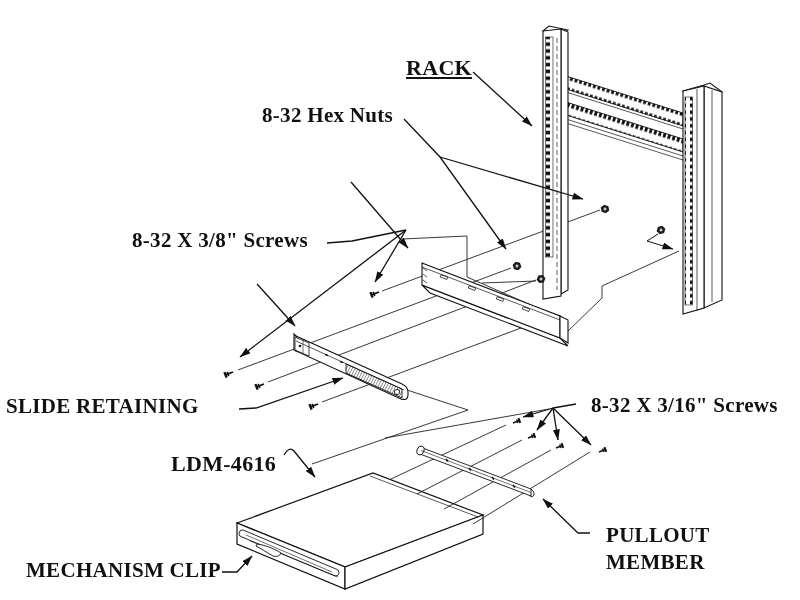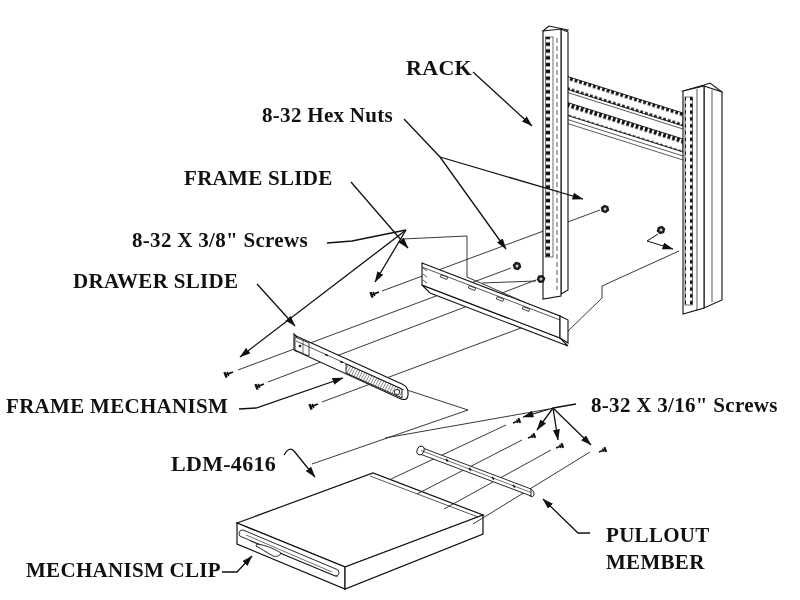--- a/index.html
+++ b/index.html
@@ -173,25 +173,23 @@
     <use href="#screw" transform="translate(599,452) rotate(159) scale(0.85)"></use>
   </g>
   <g>
     <use href="#nut" transform="translate(517,266) rotate(12)"></use>
     <use href="#nut" transform="translate(541,279) rotate(-8)"></use>
     <use href="#nut" transform="translate(605,209) rotate(20)"></use>
     <use href="#nut" transform="translate(661,230) rotate(-15)"></use>
   </g>
 </svg>
 
-<div class="lbl" style="left:400px;top:56px;width:72px;text-align:right;font-size:22px;">RACK</div>
+<div class="lbl" style="left:400px;top:56px;width:72px;text-align:right;font-size:22px;text-decoration:underline;">RACK</div>
 <div class="lbl" style="left:262px;top:103px;">8-32 Hex Nuts</div>
-<div class="lbl" style="left:184px;top:166px;">FRAME SLIDE</div>
 <div class="lbl" style="left:132px;top:228px;">8-32 X 3/8" Screws</div>
-<div class="lbl" style="left:73px;top:269px;">DRAWER SLIDE</div>
-<div class="lbl" style="left:6px;top:394px;">FRAME MECHANISM</div>
+<div class="lbl" style="left:6px;top:394px;">SLIDE RETAINING</div>
 <div class="lbl" style="left:171px;top:440px;font-size:22px;margin-top:12px;">LDM-4616</div>
 <div class="lbl" style="left:26px;top:558px;">MECHANISM CLIP</div>
 <div class="lbl" style="left:591px;top:393px;">8-32 X 3/16" Screws</div>
 <div class="lbl" style="left:606px;top:550px;">MEMBER</div>
 <div class="lbl" style="left:606px;top:523px;">PULLOUT</div>
 
 </div>
 
 </body></html>

